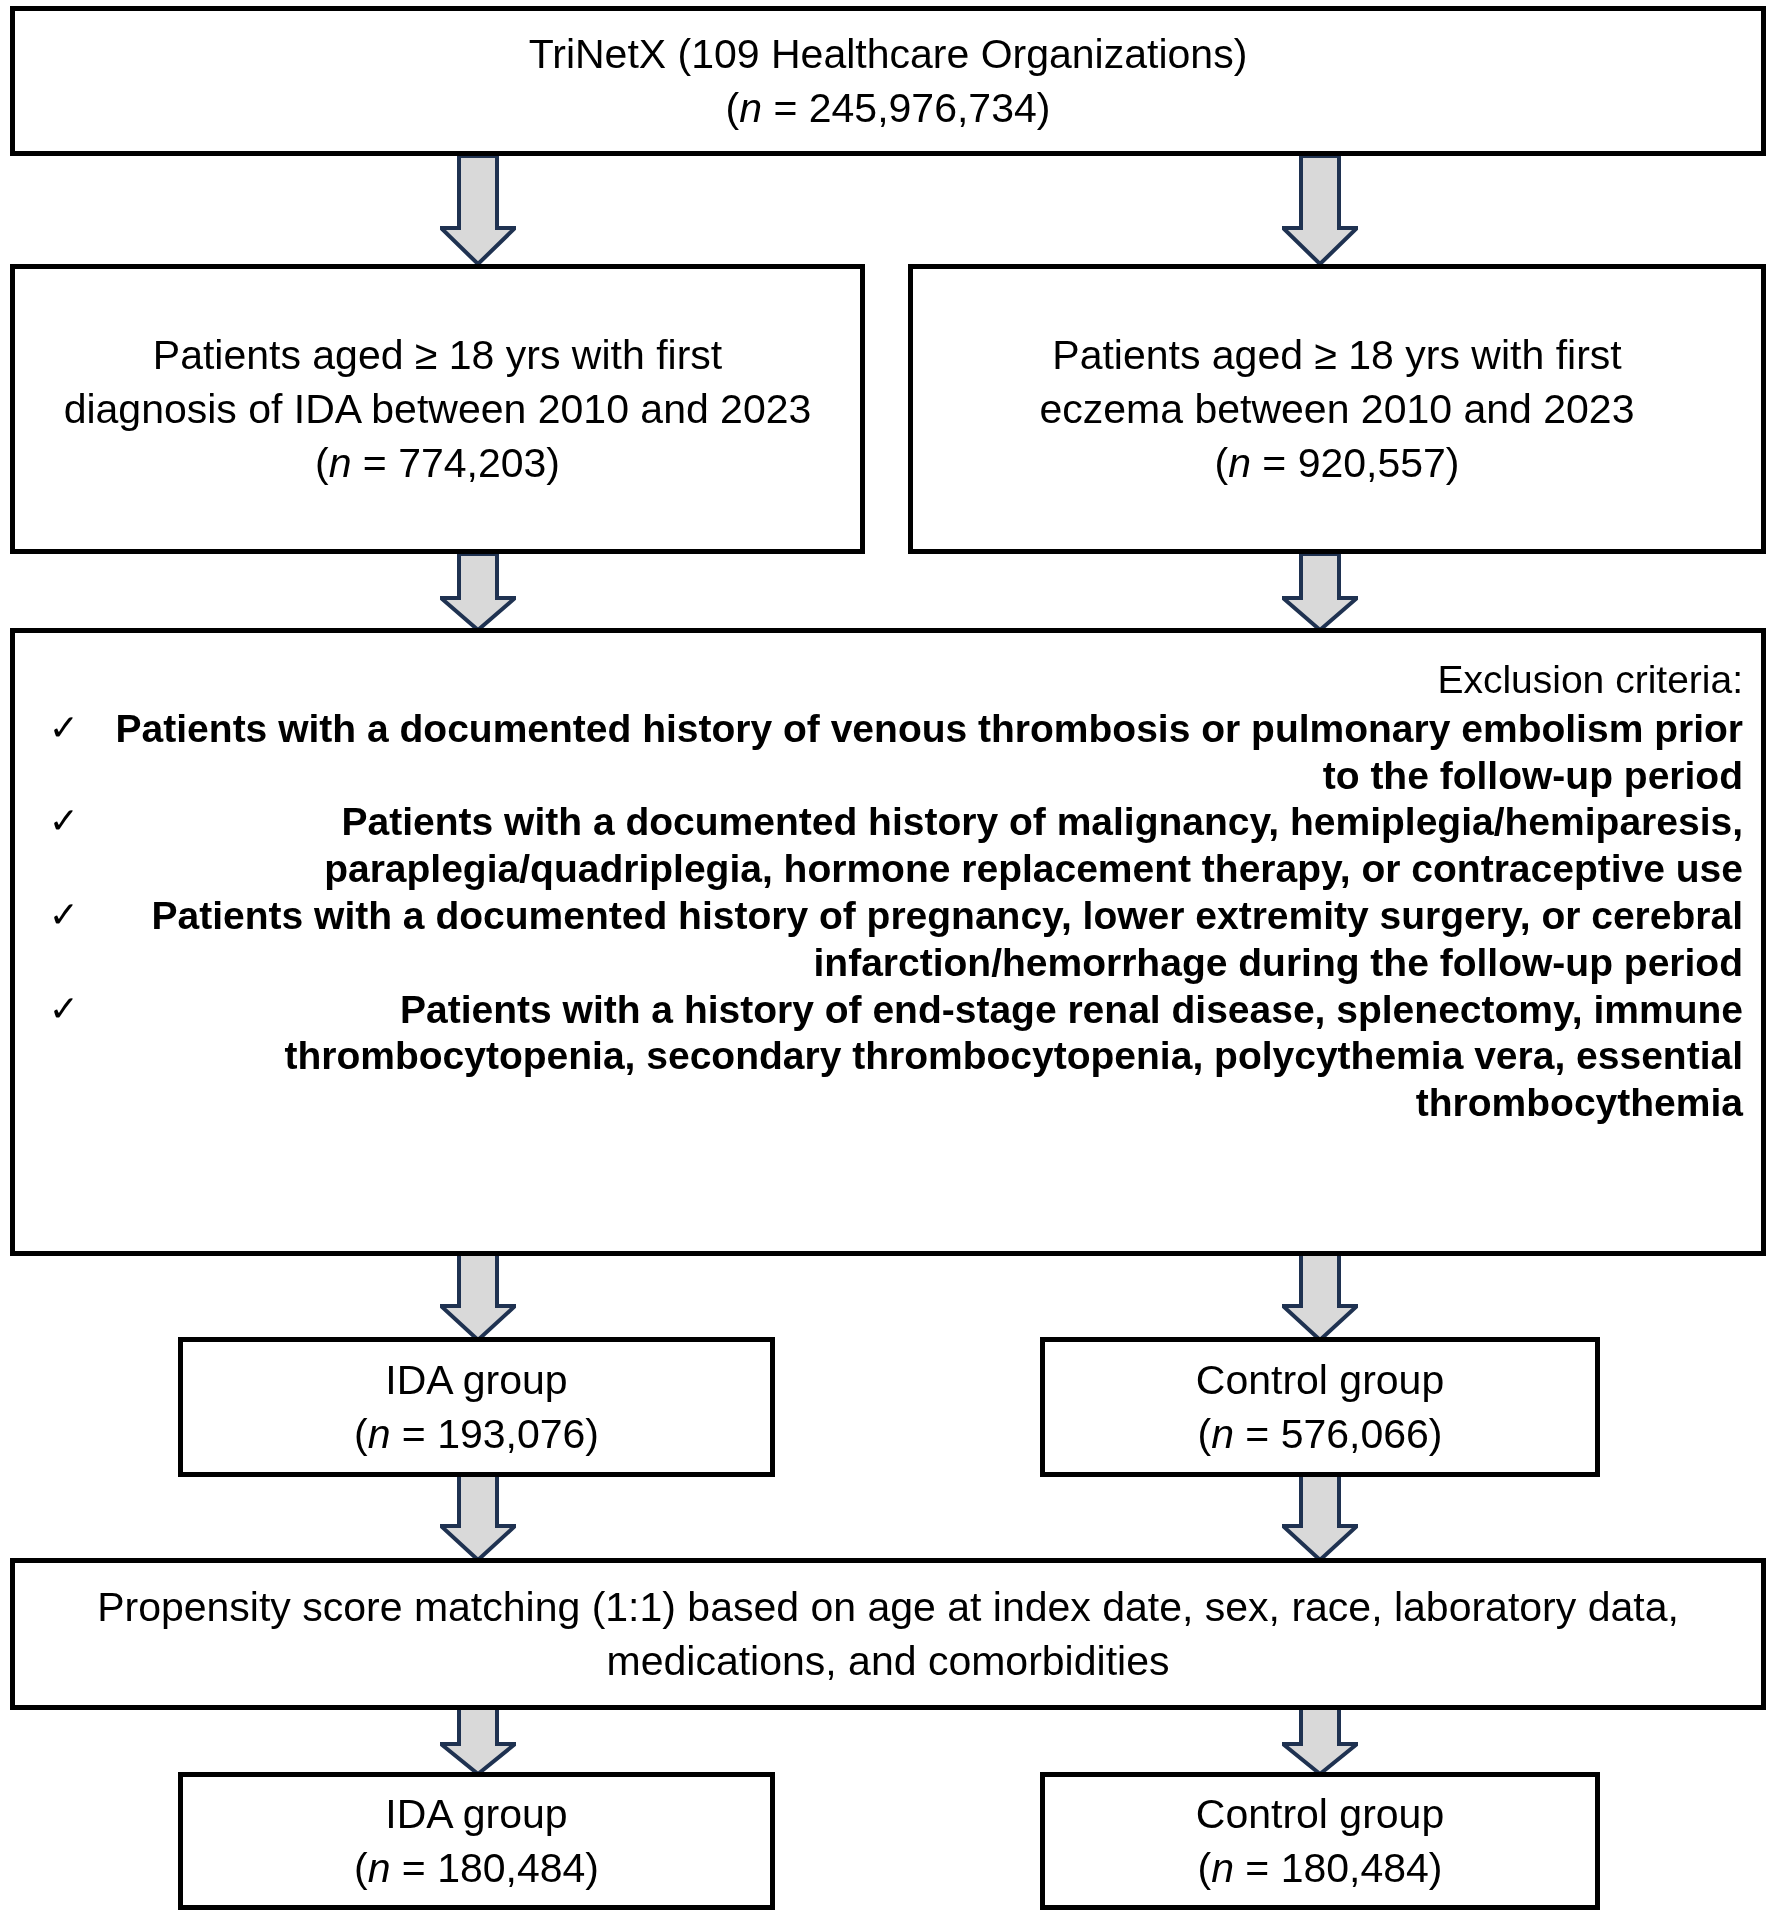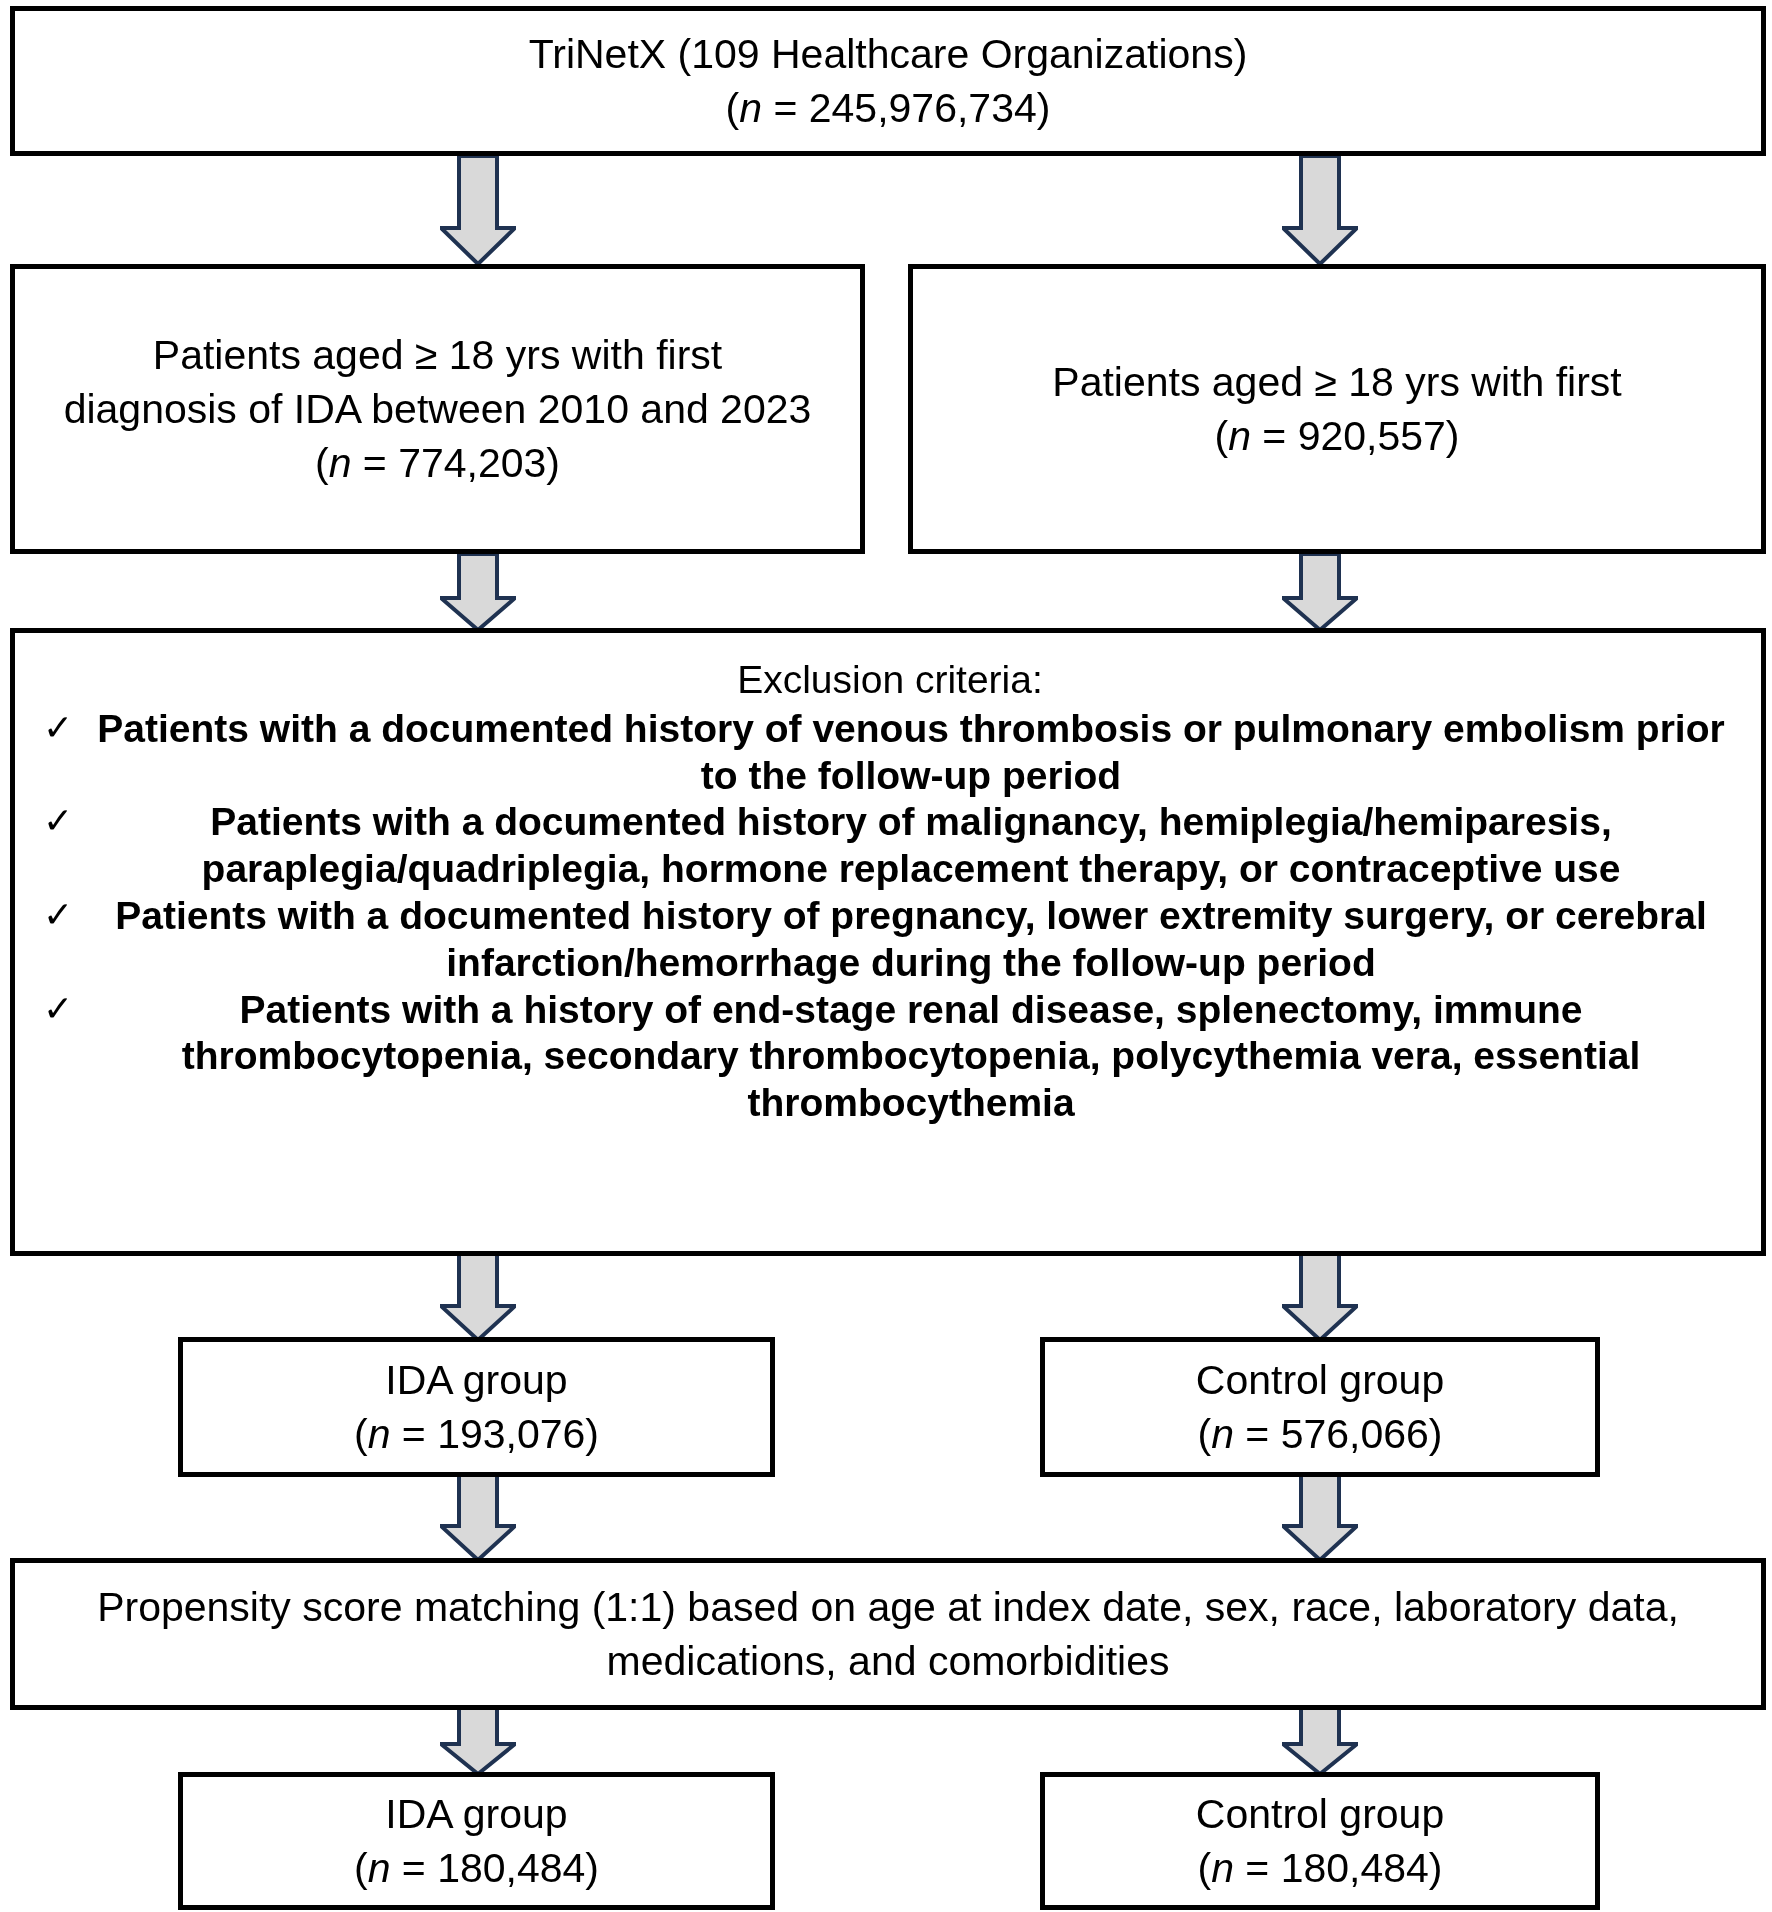--- a/index.html
+++ b/index.html
@@ -48,21 +48,21 @@
   #box-psm         { left: 10px;   top: 1558px; width: 1756px; height: 152px; font-size: 41px; }
   #box-ida-2       { left: 178px;  top: 1772px; width: 597px;  height: 138px; font-size: 41px; }
   #box-ctl-2       { left: 1040px; top: 1772px; width: 560px;  height: 138px; font-size: 41px; }
 
   
   .excl-inner {
     position: absolute;
     left: 22px;
     top: 24px;
     right: 18px;
-    text-align: center;
+    text-align: right;
     font-size: 39px;
     line-height: 1.20;
   }
   .excl-title {
     display: block;
     margin-bottom: 2px;
   }
   .excl-list {
     list-style: none;
     margin: 0;
@@ -161,20 +161,21 @@
   </div>
 
   <div class="box" id="box-ida-cohort">
     <span class="line">Patients aged ≥ 18 yrs with first</span>
     <span class="line">diagnosis of IDA between 2010 and 2023</span>
     <span class="line"><span>(</span><span class="ital-n">n</span><span> = 774,203)</span></span>
   </div>
 
   <div class="box" id="box-ctl-cohort">
     <span class="line">Patients aged ≥ 18 yrs with first</span>
+    <span class="line">eczema between 2010 and 2023</span>
     <span class="line"><span>(</span><span class="ital-n">n</span><span> = 920,557)</span></span>
   </div>
 
   <div class="box" id="box-exclusion">
     <div class="excl-inner">
       <span class="excl-title">Exclusion criteria:</span>
       <ul class="excl-list">
         <li class="excl-item">
           <span class="excl-check">✓</span>
           <span class="excl-text">Patients with a documented history of venous thrombosis or pulmonary embolism prior to the follow-up period</span>

